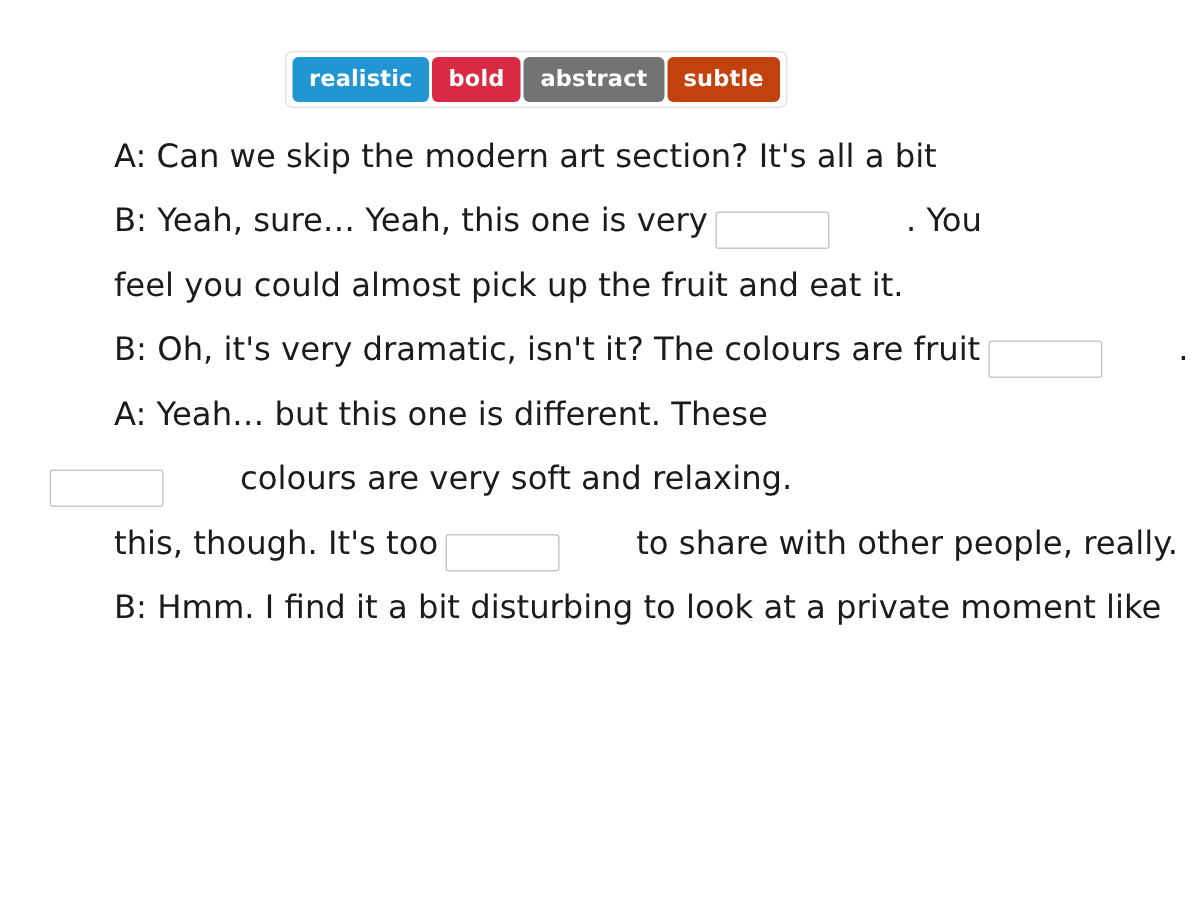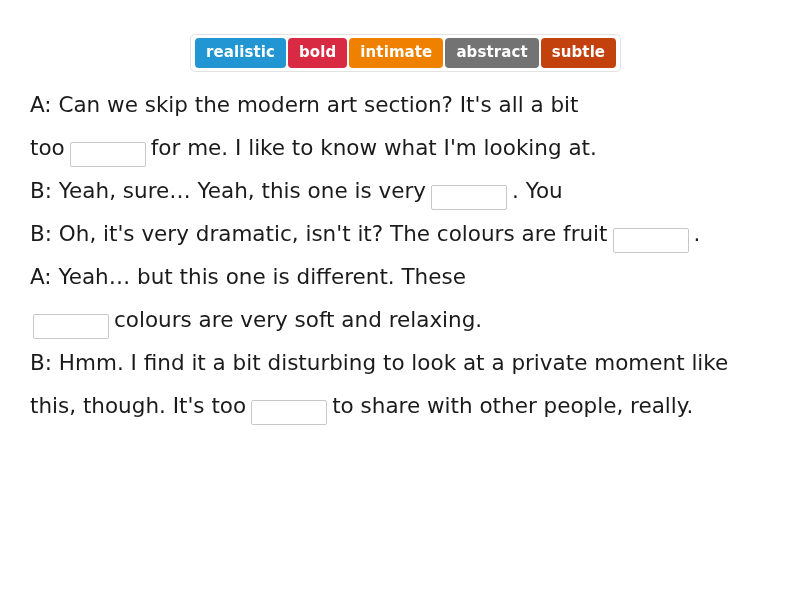--- a/index.html
+++ b/index.html
@@ -56,20 +56,21 @@
   .line {
     height: 43px;
     line-height: 43px;
     font-size: 21.5px;
     white-space: nowrap;
     color: #1b1b1b;
   }
   .line .txt {
     display: inline;
     vertical-align: baseline;
+    margin-left: 46px;
   }
   .blank {
     display: inline-block;
     width: 76px;
     height: 25px;
     vertical-align: -4px;
     margin: 0 5px;
     background: #ffffff;
     border: 1px solid #c8c8c8;
     border-radius: 2px;
@@ -85,28 +86,27 @@
   }
   .nospace-left { margin-left: 0; }
 </style>
 </head>
 <body>
 
 <div class="wordbank-wrap">
   <div class="wordbank" id="wordbank">
       <span class="chip" style="background: rgb(33, 150, 211);">realistic</span>
       <span class="chip" style="background: rgb(216, 43, 67);">bold</span>
-      <span class="chip" style="background: rgb(240, 128, 0);">intimate</span>
       <span class="chip" style="background: #737373;">abstract</span>
       <span class="chip" style="background: #c2410c;">subtle</span>
     </div>
 </div>
 
 <div class="dialogue" id="dialogue">
     <div class="line"><span class="txt">A: Can we skip the modern art section? It's all a bit</span></div>
-    <div class="line"><span class="txt">too</span><input type="text" class="blank" value="" placeholder="" style=""><span class="txt">for me. I like to know what I'm looking at.</span></div>
     <div class="line"><span class="txt">B: Yeah, sure… Yeah, this one is very</span><input type="text" class="blank" value="" placeholder="" style=""><span class="txt">. You</span></div>
+    <div class="line"><span class="txt">feel you could almost pick up the fruit and eat it.</span></div>
     <div class="line"><span class="txt">B: Oh, it's very dramatic, isn't it? The colours are fruit</span><input type="text" class="blank" value="" placeholder="" style=""><span class="txt">.</span></div>
     <div class="line"><span class="txt">A: Yeah… but this one is different. These</span></div>
     <div class="line indent"><input type="text" class="blank nospace-left" value="" placeholder="" style=""><span class="txt">colours are very soft and relaxing.</span></div>
+    <div class="line"><span class="txt">this, though. It's too</span><input type="text" class="blank" value="" placeholder="" style=""><span class="txt">to share with other people, really.</span></div>
     <div class="line"><span class="txt">B: Hmm. I find it a bit disturbing to look at a private moment like</span></div>
-    <div class="line"><span class="txt">this, though. It's too</span><input type="text" class="blank" value="" placeholder="" style=""><span class="txt">to share with other people, really.</span></div>
   </div>
 
 </body></html>

